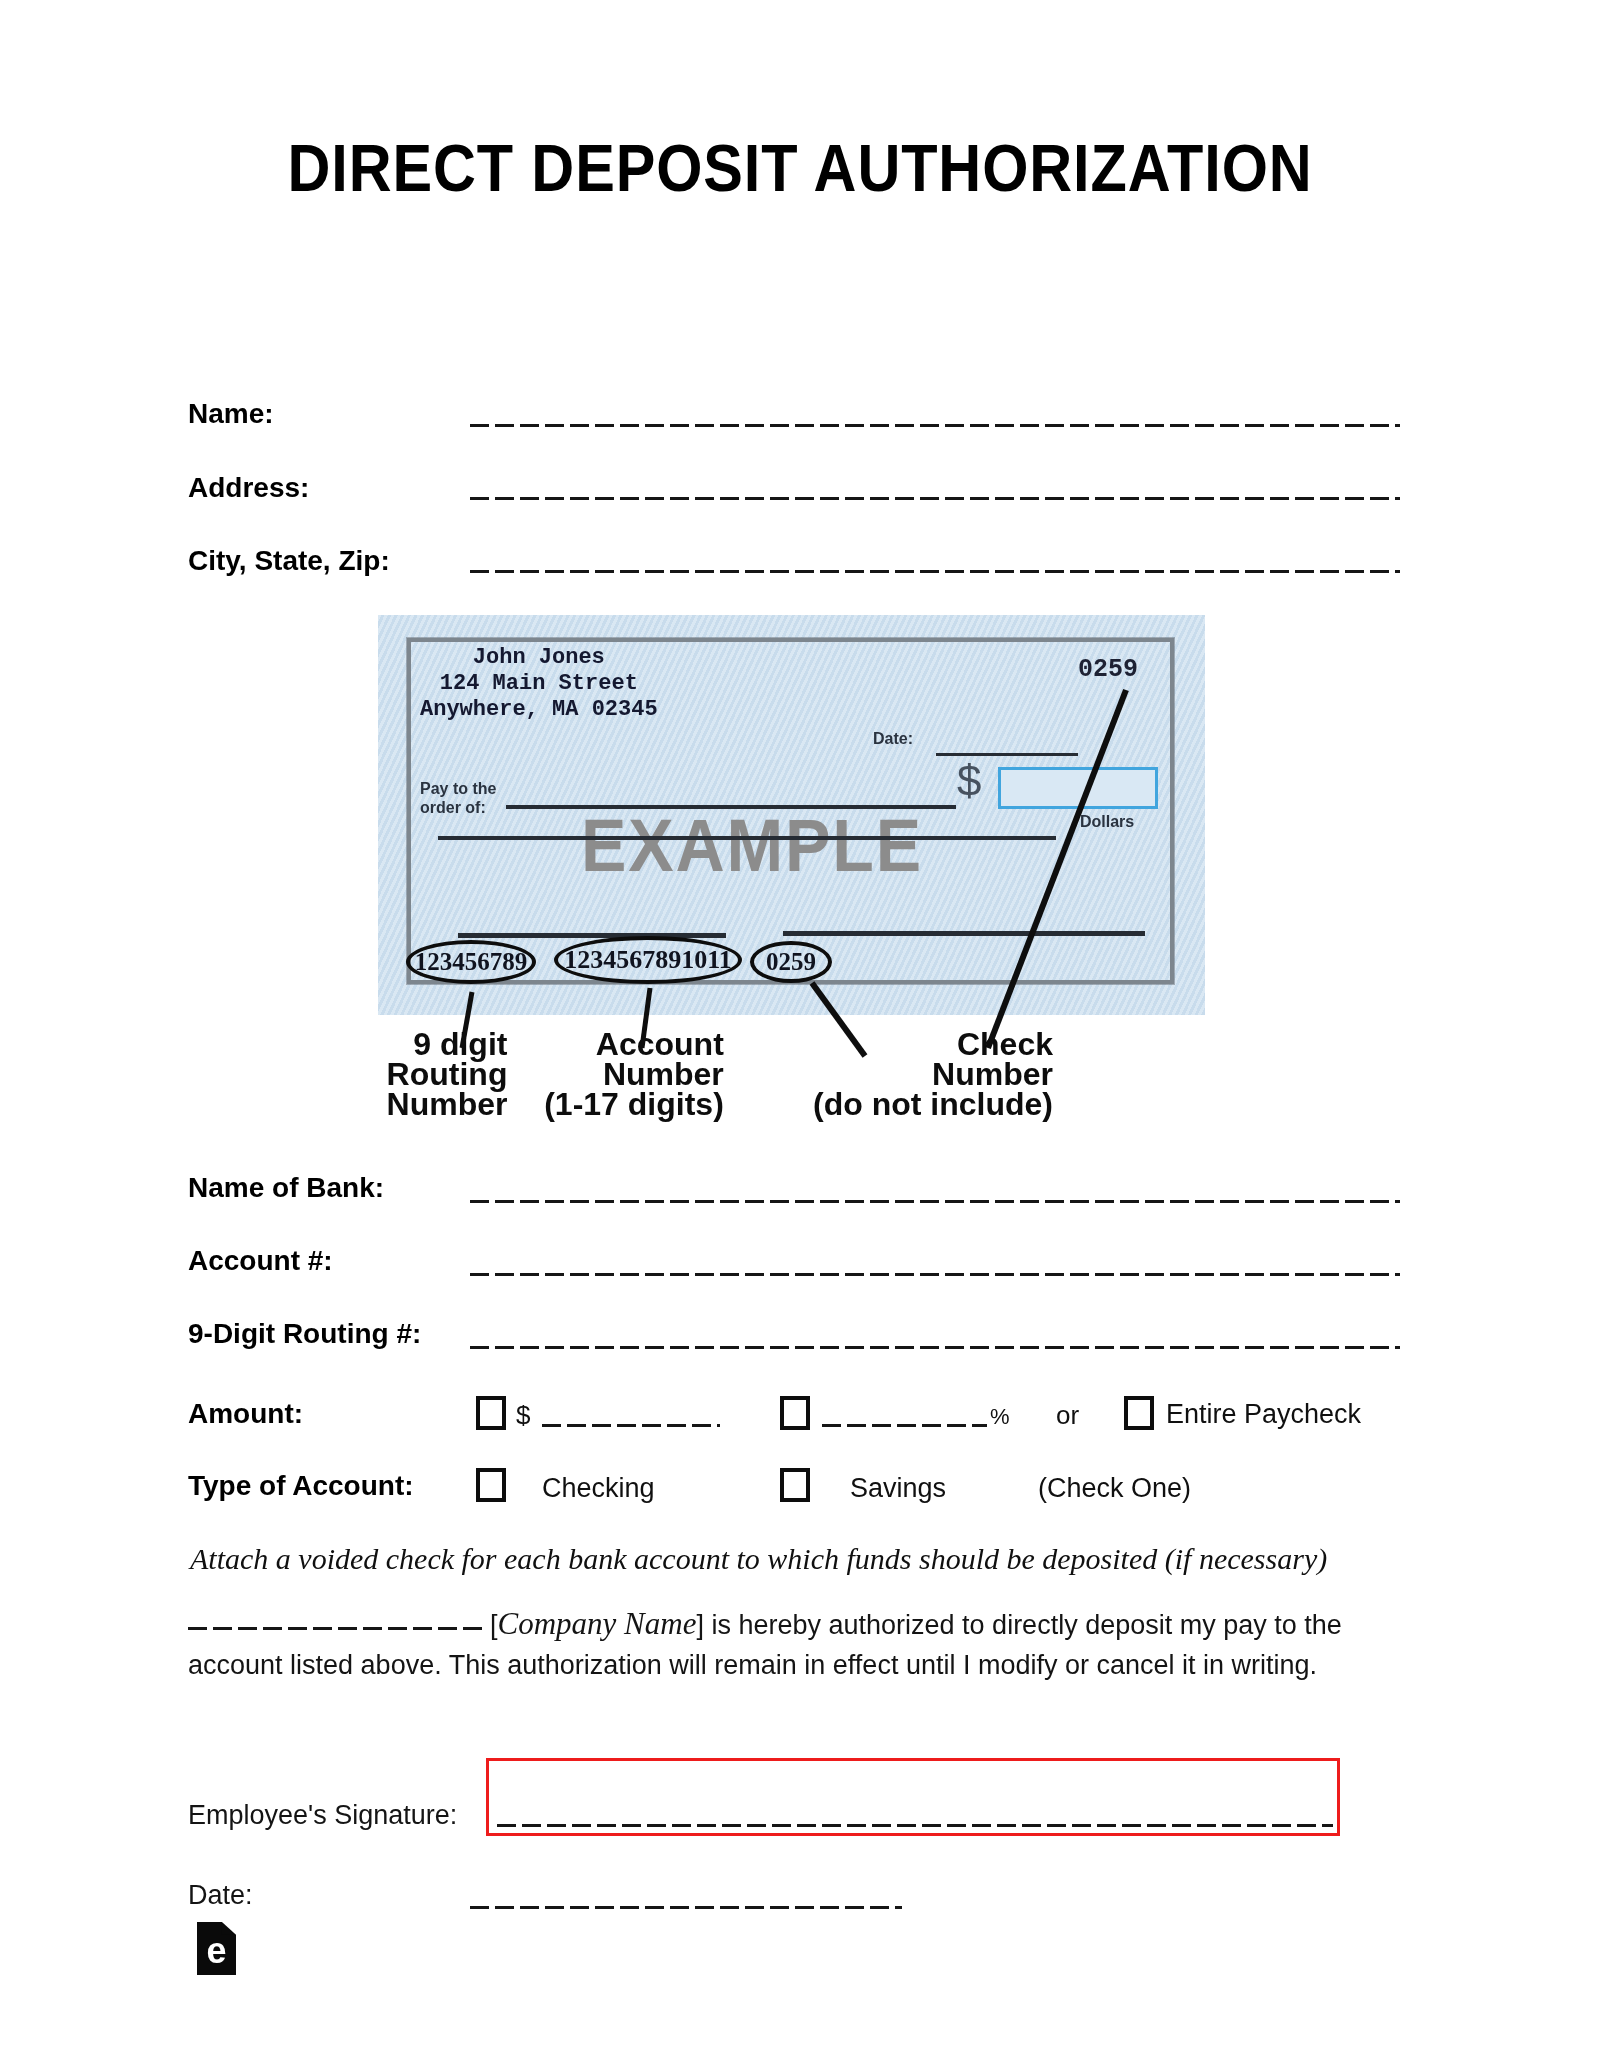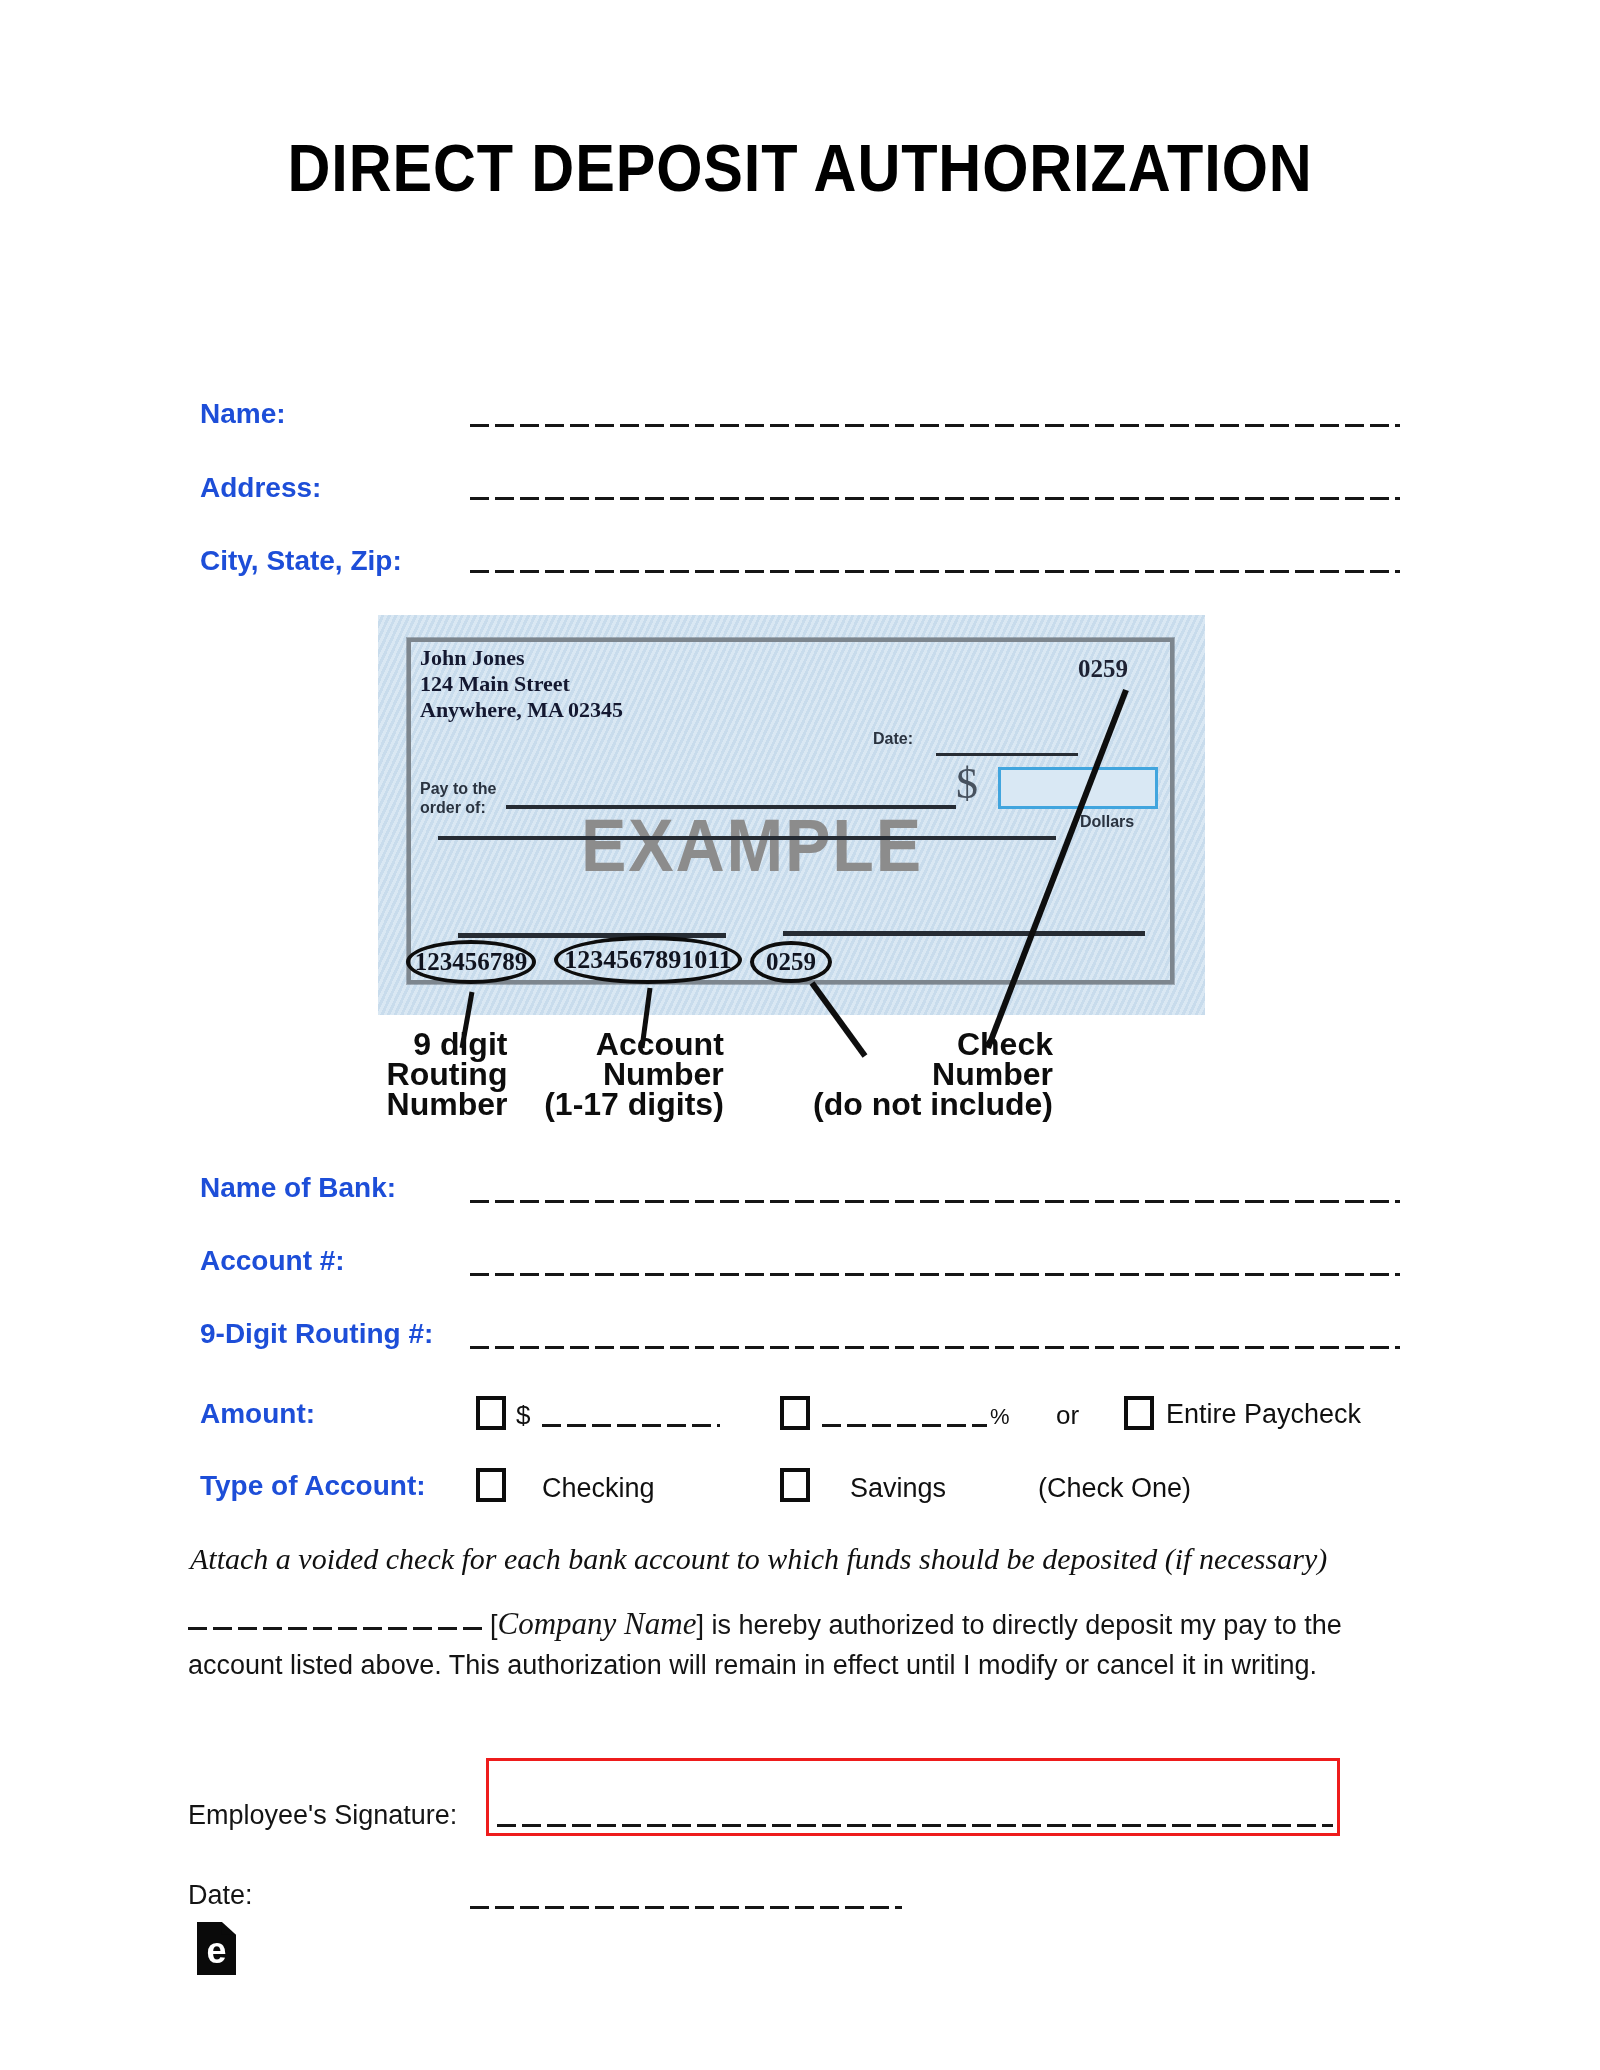--- a/index.html
+++ b/index.html
@@ -1,27 +1,27 @@
 <!DOCTYPE html>
 <html><head>
 <meta charset="utf-8">
 <style>
   html,body{margin:0;padding:0;background:#ffffff;}
   #page{position:relative;width:1600px;height:2070px;background:#ffffff;overflow:hidden;
         font-family:"Liberation Sans","DejaVu Sans",sans-serif;color:#101010;}
   .cond{font-stretch:condensed;}
-  .serif{font-family:Liberation Serif, serif;}
+  .serif{font-family:Liberation Mono, monospace;text-align:center;}
   .abs{position:absolute;}
 
   .title{position:absolute;top:130px;left:0;width:100%;text-align:center;
          font-size:66px;font-weight:700;letter-spacing:1px;color:#000;
          transform:scaleX(0.90);transform-origin:center;}
   .intro{position:absolute;left:188px;top:292px;font-size:27px;color:#151515;}
 
-  .flabel{position:absolute;left:200px;font-size:28px;font-weight:700;color:#1d4ed8;}
+  .flabel{position:absolute;left:188px;font-size:28px;font-weight:700;color:#000000;}
   .light-label{position:absolute;left:188px;font-size:27px;color:#141414;}
 
   .dashline{position:absolute;height:3px;
             background-image:repeating-linear-gradient(90deg,#161616 0 19px,transparent 19px 25px);}
   .sline{position:absolute;background:#262c34;}
 
   .cbx{position:absolute;width:30px;height:34px;border:4px solid #0d0d0d;background:#fff;box-sizing:border-box;}
 
   
   #check{position:absolute;left:378px;top:615px;width:827px;height:400px;

